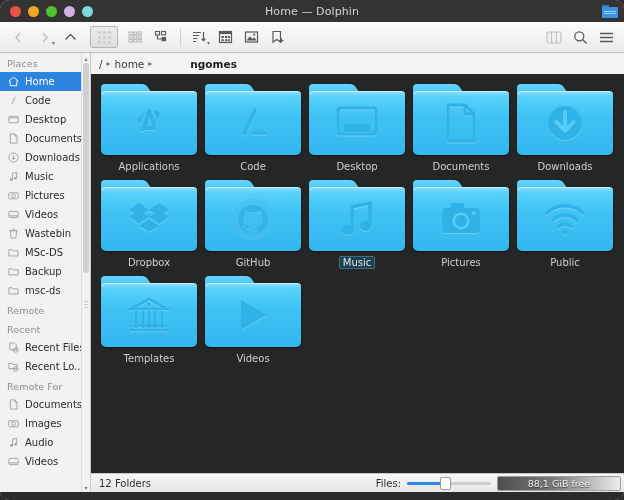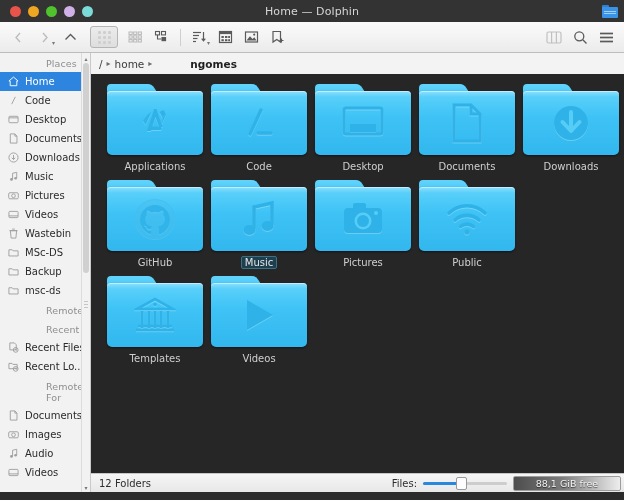--- a/index.html
+++ b/index.html
@@ -3,21 +3,21 @@
 <meta charset="utf-8">
 <style>
   * { box-sizing: border-box; margin:0; padding:0; }
   html,body{ width:624px; height:500px; overflow:hidden; }
   body{
     font-family:"DejaVu Sans", sans-serif;
     background:#2b2b2b;
     -webkit-font-smoothing:antialiased;
   }
   .window{ width:624px; height:500px; position:relative; display:flex; flex-direction:column;
-           background:#f9a8d4; overflow:hidden; }
+           background:#f9a8d4; overflow:hidden;border-radius:9px; }
 
   
   .titlebar{
     height:22px; flex:0 0 22px; background:#333333; position:relative;
     display:flex; align-items:center; padding:0 6px;
   }
   .traffic{ display:flex; align-items:center; gap:7px; padding-left:4px; }
   .dot{ width:11px; height:11px; border-radius:50%; display:block; }
   .dot.red{ background:#e8544a; }
   .dot.yellow{ background:#efa622; }
@@ -61,21 +61,21 @@
   .body-split{ flex:1; display:flex; min-height:0; }
 
   
   .sidebar{
     width:91px; flex:0 0 91px; background:#f2f2f2;
     border-right:1px solid #c9c9c9;
     position:relative; overflow:hidden;
     display:flex; flex-direction:column;
   }
   .sb-scroll{ flex:1; overflow:hidden; position:relative; }
-  .sb-group{ font-size:9.5px; color:#8e8e8e; padding:5px 0 3px 7px; letter-spacing:.1px;margin-left:39px; }
+  .sb-group{ font-size:9.5px; color:#8e8e8e; padding:5px 0 3px 7px; letter-spacing:.1px; }
   .sb-item{
     display:flex; align-items:center; height:19px; padding-left:8px; gap:6px;
     font-size:10px; color:#2b2b2b; white-space:nowrap;
   }
   .sb-item.active{ background:#2e85df; color:#ffffff; }
   .sb-ic{ width:11px; height:11px; flex:0 0 11px; position:relative; opacity:.42; }
   .sb-item.active .sb-ic{ opacity:1; }
   .sb-ic svg{ display:block; }
   
   .sb-track{
@@ -99,21 +99,21 @@
   }
   .crumb{ font-size:10.5px; color:#3c3c3c; }
   .crumb.cur{ font-weight:bold; color:#1e1e1e;margin-left:34px; }
   .crumb-sep{ font-size:8px; color:#6d6d6d; }
 
   .view{
     flex:1; background:#262626; margin:0 0 0 0; position:relative;
     overflow:hidden; padding:10px 0 0 0;
   }
   .grid-rows{ display:flex; flex-direction:column; gap:7px; }
-  .row{ display:flex; padding-left:12px; }
+  .row{ display:flex; padding-left:6px; }
   .cell{ width:104px; display:flex; flex-direction:column; align-items:center; }
   .folder{ width:96px; height:71px; position:relative; }
 
   .f-tab{
     position:absolute; left:0; top:0; width:40px; height:10px;
     background:linear-gradient(#63d4fb,#49c9f8);
     border-radius:4px 7px 0 0;
   }
   .f-tab:after{
     content:""; position:absolute; right:-8px; top:0; width:12px; height:10px;
@@ -158,21 +158,21 @@
   .status-spacer{ flex:1; }
   .zoom-label{ font-size:10px; color:#2d2d2d; }
   .slider{ width:84px; height:14px; position:relative; display:flex; align-items:center; }
   .slider-track{ position:absolute; left:0; right:0; top:6px; height:3px;
                  background:#cdcdcd; border-radius:2px; }
   .slider-fill{ position:absolute; left:0; top:6px; height:3px; width:38px;
                 background:#2a87e0; border-radius:2px; }
   .slider-thumb{ position:absolute; left:33px; top:1px; width:11px; height:13px;
                  background:#fdfdfd; border:1px solid #9a9a9a; border-radius:2px; }
   .freebar{
-    width:108px; height:15px; position:relative; border:1px solid #9d9d9d;
+    width:124px; height:15px; position:relative; border:1px solid #9d9d9d;
     border-radius:2px; overflow:hidden;
     background:linear-gradient(90deg,#4d4d4d 0%,#7b7b7b 45%,#c8c8c8 82%,#ededed 100%);
     display:flex; align-items:center; justify-content:center;
   }
   .freebar span{ font-size:9.5px; color:#f2f2f2; text-shadow:0 1px 1px rgba(0,0,0,.6); }
   .bottom-strip{ height:8px; flex:0 0 8px; background:#2b2b2b; }
 </style>
 </head>
 <body>
 
@@ -596,20 +596,38 @@
                 </div>
                 <div class="label">Downloads</div>
               </div>
             </div>
             <div class="row">
               <div class="cell">
                 <div class="folder">
                   <div class="f-tab"></div>
                   <div class="f-body"></div>
                   <div class="f-glyph">
+                    <svg width="42" height="38" viewBox="0 0 42 38">
+                      <g fill="currentColor">
+                        <path d="M11 3 L1 10 L11 17 L21 10 Z"></path>
+                        <path d="M31 3 L21 10 L31 17 L41 10 Z"></path>
+                        <path d="M11 24 L1 17 L11 10 L21 17 Z"></path>
+                        <path d="M31 24 L21 17 L31 10 L41 17 Z"></path>
+                        <path d="M11 26 L21 19.5 L31 26 L21 32 Z"></path>
+                      </g>
+                    </svg>
+                  </div>
+                </div>
+                <div class="label">Dropbox</div>
+              </div>
+              <div class="cell">
+                <div class="folder">
+                  <div class="f-tab"></div>
+                  <div class="f-body"></div>
+                  <div class="f-glyph">
                     <svg width="44" height="44" viewBox="0 0 44 44">
                       <circle cx="22" cy="22" r="20" fill="currentColor" opacity=".35"></circle>
                       <g fill="currentColor" opacity=".9">
                         <path d="M22 8 C13.7 8 7 14.7 7 23 c0 6.6 4.3 12.2 10.2 14.2 .8 .1 1-.3 1-.7 v-2.6 c-4.2 .9-5-2-5-2 -.7-1.7-1.7-2.2-1.7-2.2 -1.4-.9 .1-.9 .1-.9 1.5 .1 2.3 1.6 2.3 1.6 1.3 2.3 3.5 1.6 4.4 1.2 .1-1 .5-1.6 1-2 -3.4-.4-6.9-1.7-6.9-7.5 0-1.7 .6-3 1.6-4.1 -.2-.4-.7-2 .1-4.1 0 0 1.3-.4 4.2 1.6 1.2-.3 2.5-.5 3.8-.5 1.3 0 2.6 .2 3.8 .5 2.9-2 4.2-1.6 4.2-1.6 .8 2.1 .3 3.7 .1 4.1 1 1.1 1.6 2.4 1.6 4.1 0 5.8-3.5 7.1-6.9 7.5 .5 .5 1 1.4 1 2.8 v4.2 c0 .4 .3 .9 1.1 .7 C32.7 35.2 37 29.6 37 23 c0-8.3-6.7-15-15-15 z"></path>
                       </g>
                     </svg>
                   </div>
                 </div>
                 <div class="label">GitHub</div>
               </div>

